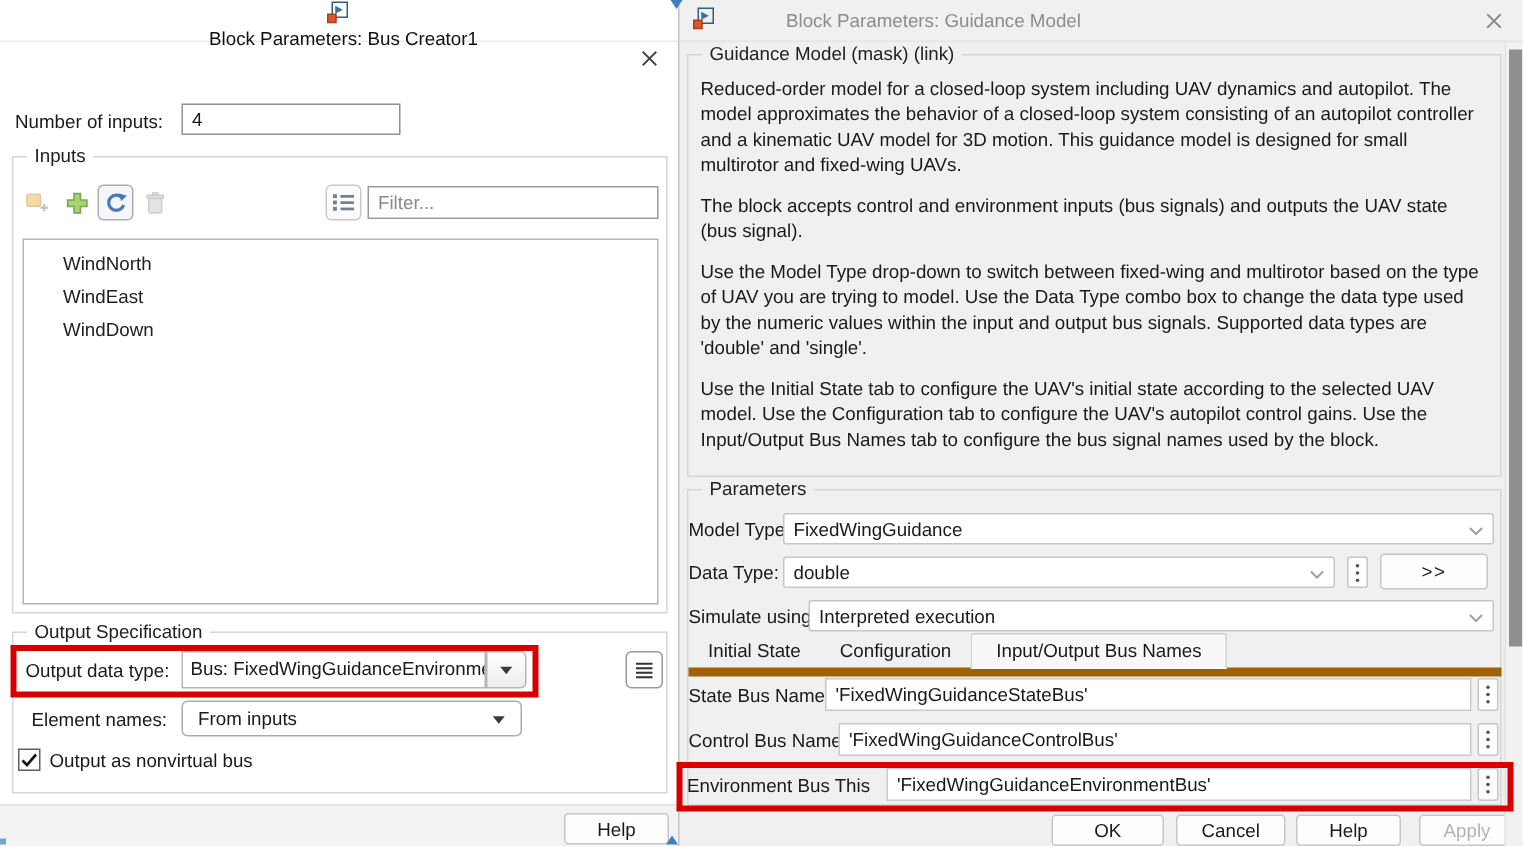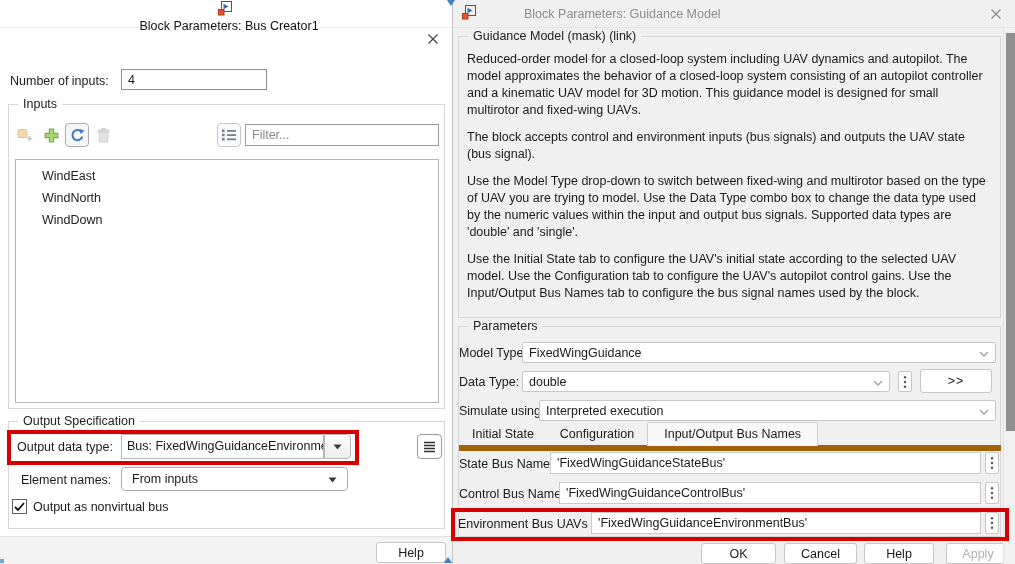--- a/index.html
+++ b/index.html
@@ -186,22 +186,22 @@
             <rect x="1" y="5.7" width="2.6" height="2.6"></rect>
               <rect x="6" y="6.2" width="9" height="1.8"></rect>
             <rect x="1" y="9.9" width="2.6" height="2.6"></rect>
               <rect x="6" y="10.4" width="9" height="1.8"></rect>
           </g>
         </svg>
       </span>
       <input id="tbFilter" type="text" placeholder="Filter..." style="">
 
       <div id="inputsList">
+        <div class="list-item">WindNorth</div>
         <div class="list-item">WindEast</div>
-        <div class="list-item">WindNorth</div>
         <div class="list-item">WindDown</div>
       </div>
     </div>
 
     <div id="grpOutput" class="groupbox">
       <span class="legend">Output Specification</span>
     </div>
 
     <div id="odtLabel" class="abs">Output data type:</div>
     <div id="odtField">Bus: FixedWingGuidanceEnvironmer</div>
@@ -331,21 +331,21 @@
     <span id="cbDots" class="dots-btn">
       <svg width="4" height="14" viewBox="0 0 4 14">
           <g fill="#555">
             <circle cx="2" cy="2.2" r="1.2"></circle>
             <circle cx="2" cy="7" r="1.2"></circle>
             <circle cx="2" cy="11.8" r="1.2"></circle>
           </g>
         </svg>
     </span>
 
-    <div id="ebLabel" class="rlabel">Environment Bus UAVs</div>
+    <div id="ebLabel" class="rlabel">Environment Bus This</div>
     <div id="ebInput" class="businput">'FixedWingGuidanceEnvironmentBus'</div>
     <span id="ebDots" class="dots-btn">
       <svg width="4" height="14" viewBox="0 0 4 14">
           <g fill="#555">
             <circle cx="2" cy="2.2" r="1.2"></circle>
             <circle cx="2" cy="7" r="1.2"></circle>
             <circle cx="2" cy="11.8" r="1.2"></circle>
           </g>
         </svg>
     </span>

